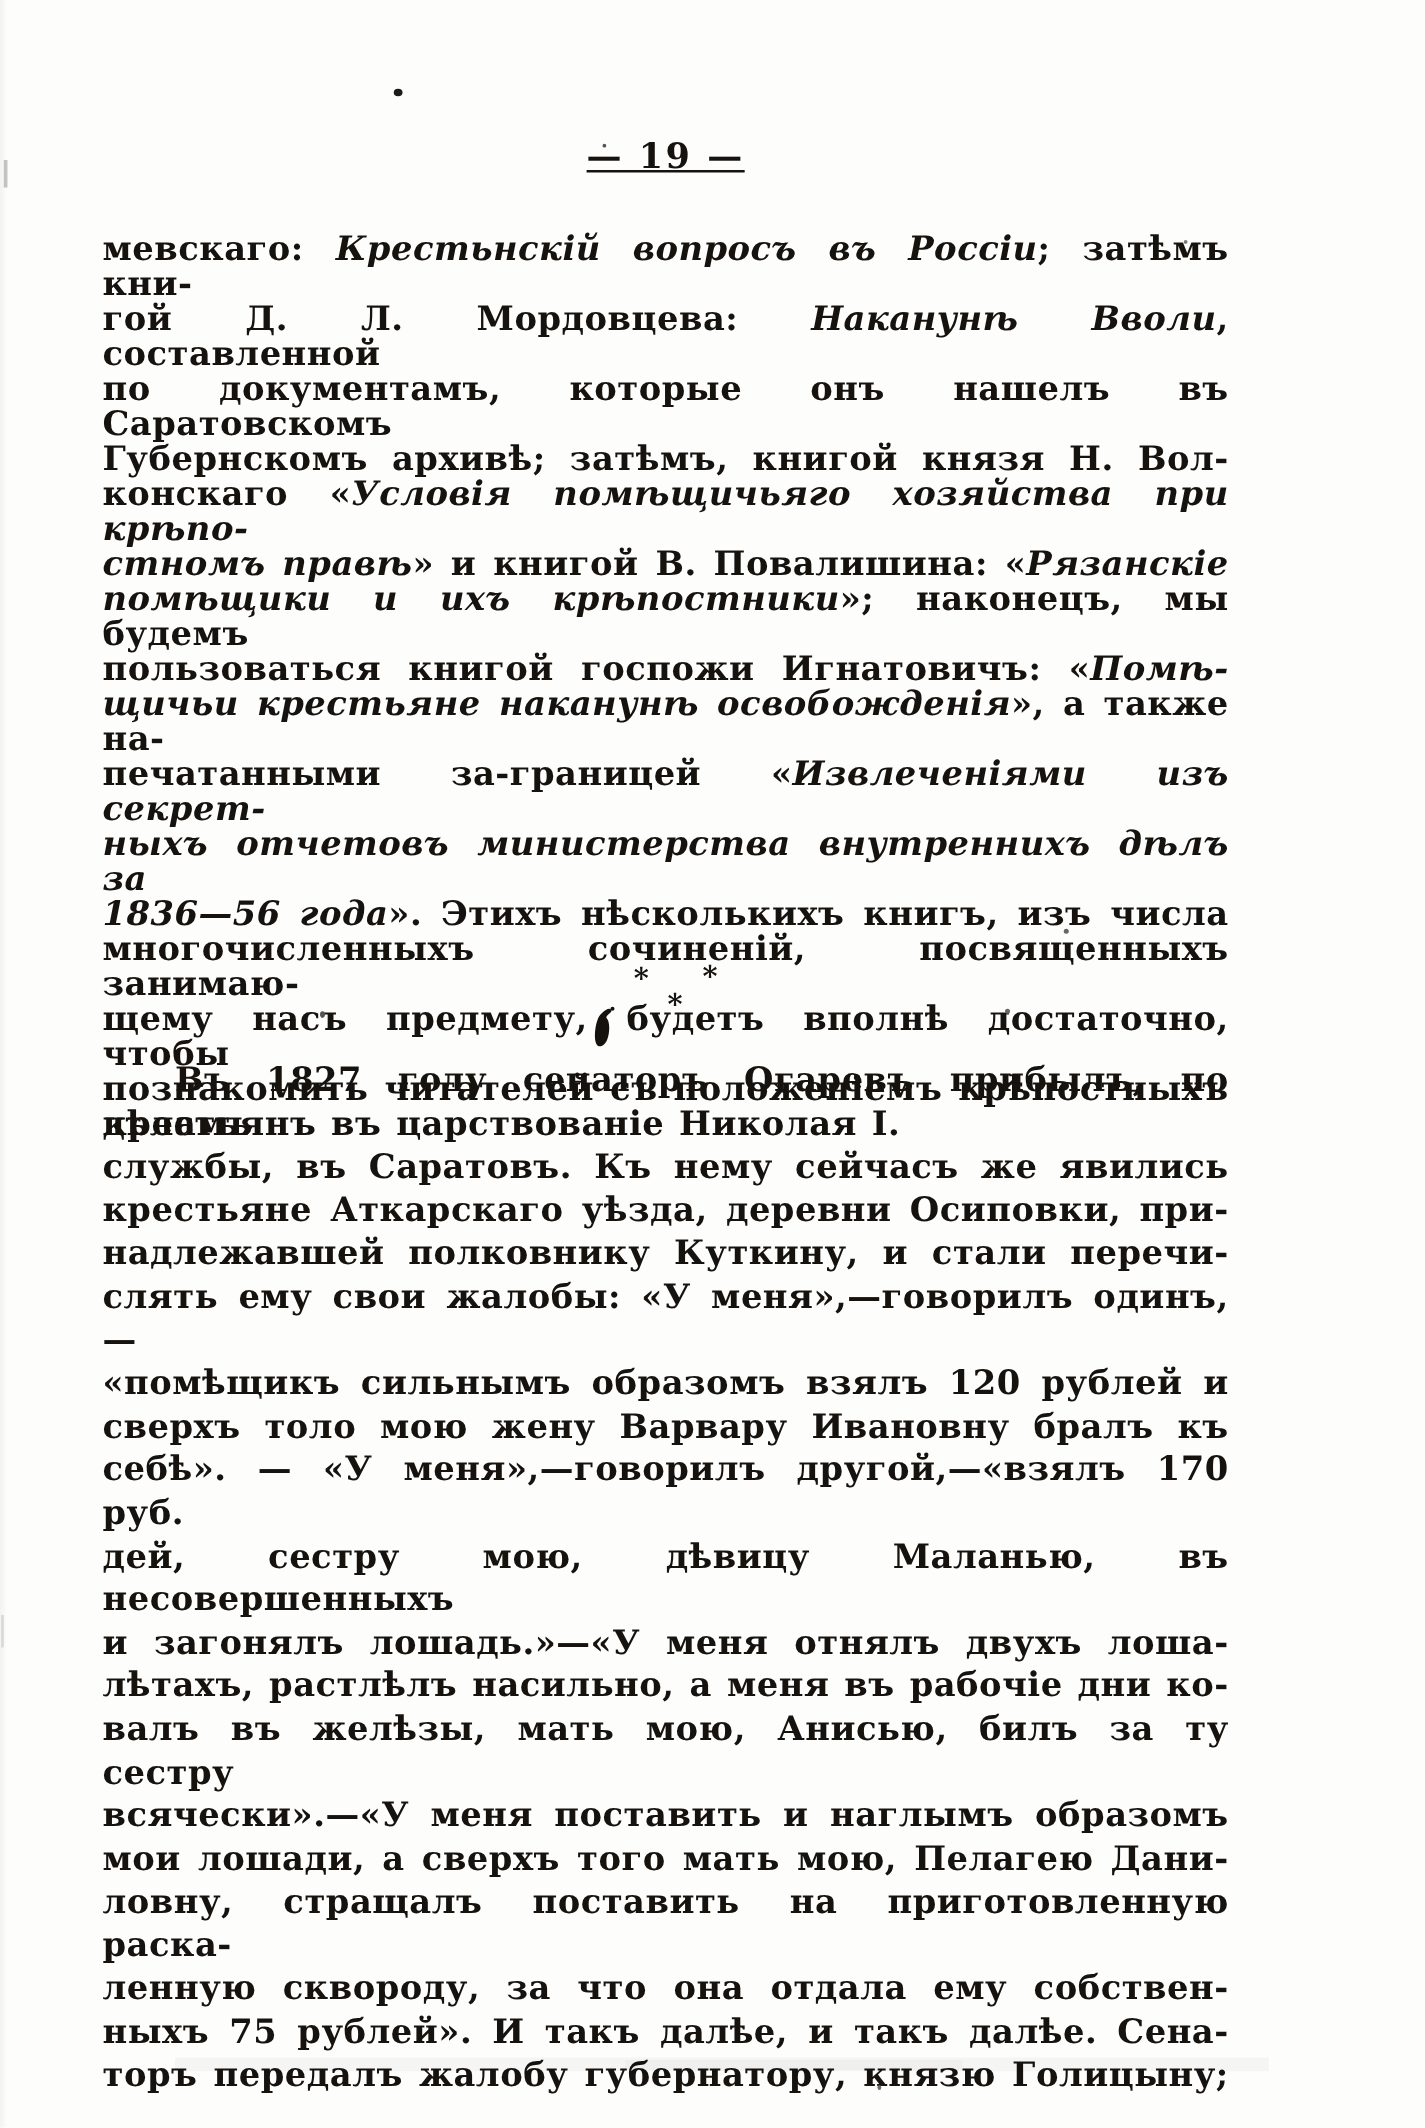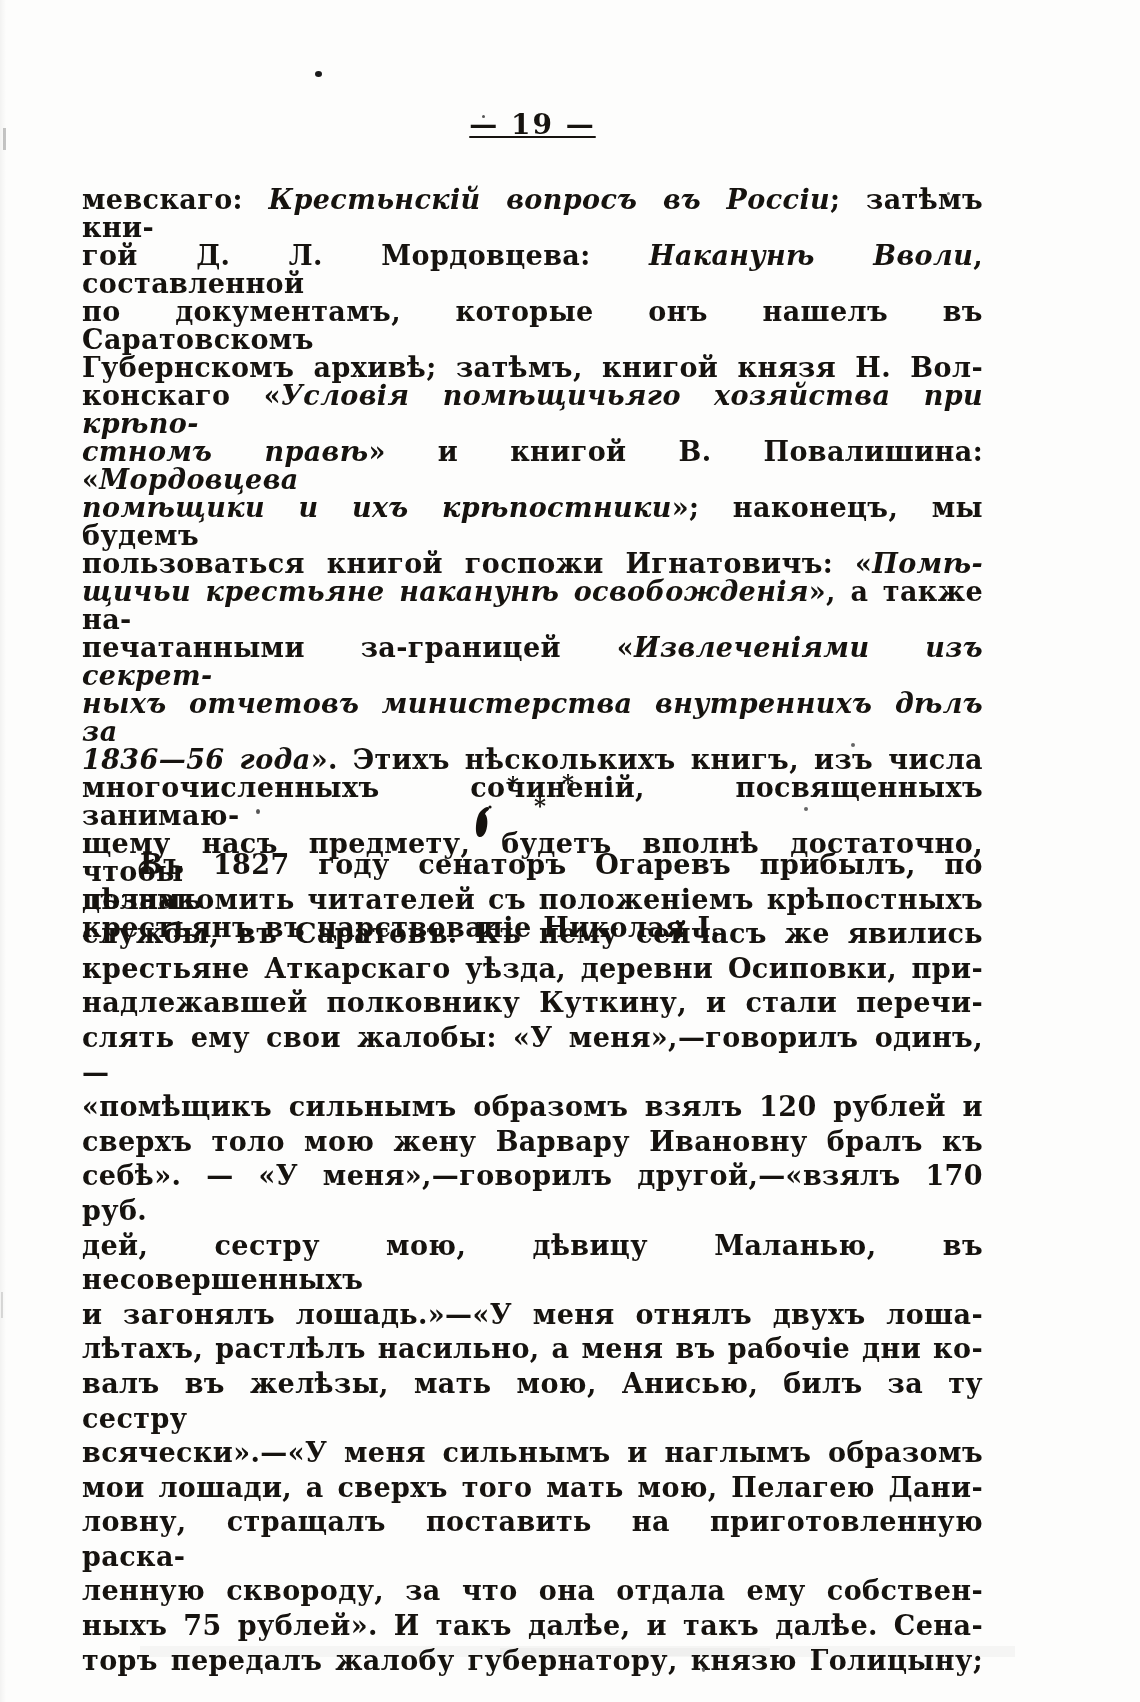--- a/index.html
+++ b/index.html
@@ -57,21 +57,21 @@
 <div class="edge-left"></div>
 
 <div class="page-number">— 19 —</div>
 
 <div id="paragraph-1" class="para">
     <div class="line"><span>мевскаго: </span><span class="it">Крестьнскій вопросъ въ Россіи</span><span>; затѣмъ кни-</span></div>
     <div class="line"><span>гой Д. Л. Мордовцева: </span><span class="it">Наканунѣ Вволи</span><span>, составленной</span></div>
     <div class="line"><span>по документамъ, которые онъ нашелъ въ Саратовскомъ</span></div>
     <div class="line"><span>Губернскомъ архивѣ; затѣмъ, книгой князя Н. Вол-</span></div>
     <div class="line"><span>конскаго «</span><span class="it">Условія помѣщичьяго хозяйства при крѣпо-</span></div>
-    <div class="line"><span class="it">стномъ правѣ</span><span>» и книгой В. Повалишина: «</span><span class="it">Мордовцева</span></div>
+    <div class="line"><span class="it">стномъ правѣ</span><span>» и книгой В. Повалишина: «</span><span class="it">Рязанскіе</span></div>
     <div class="line"><span class="it">помѣщики и ихъ крѣпостники</span><span>»; наконецъ, мы будемъ</span></div>
     <div class="line"><span>пользоваться книгой госпожи Игнатовичъ: «</span><span class="it">Помѣ-</span></div>
     <div class="line"><span class="it">щичьи крестьяне наканунѣ освобожденія</span><span>», а также на-</span></div>
     <div class="line"><span>печатанными за-границей «</span><span class="it">Извлеченіями изъ секрет-</span></div>
     <div class="line"><span class="it">ныхъ отчетовъ министерства внутреннихъ дѣлъ за</span></div>
     <div class="line"><span class="it">1836—56 года</span><span>». Этихъ нѣсколькихъ книгъ, изъ числа</span></div>
     <div class="line"><span>многочисленныхъ сочиненій, посвященныхъ занимаю-</span></div>
     <div class="line"><span>щему насъ предмету, будетъ вполнѣ достаточно, чтобы</span></div>
     <div class="line"><span>познакомить читателей съ положеніемъ крѣпостныхъ</span></div>
     <div class="line no-just"><span>крестьянъ въ царствованіе Николая I.</span></div>
@@ -92,21 +92,21 @@
     <div class="line"><span>крестьяне Аткарскаго уѣзда, деревни Осиповки, при-</span></div>
     <div class="line"><span>надлежавшей полковнику Куткину, и стали перечи-</span></div>
     <div class="line"><span>слять ему свои жалобы: «У меня»,—говорилъ одинъ,—</span></div>
     <div class="line"><span>«помѣщикъ сильнымъ образомъ взялъ 120 рублей и</span></div>
     <div class="line"><span>сверхъ толо мою жену Варвару Ивановну бралъ къ</span></div>
     <div class="line"><span>себѣ». — «У меня»,—говорилъ другой,—«взялъ 170 руб.</span></div>
     <div class="line"><span>дей, сестру мою, дѣвицу Маланью, въ несовершенныхъ</span></div>
     <div class="line"><span>и загонялъ лошадь.»—«У меня отнялъ двухъ лоша-</span></div>
     <div class="line"><span>лѣтахъ, растлѣлъ насильно, а меня въ рабочіе дни ко-</span></div>
     <div class="line"><span>валъ въ желѣзы, мать мою, Анисью, билъ за ту сестру</span></div>
-    <div class="line"><span>всячески».—«У меня сильнымъ и наглымъ образомъ</span></div>
+    <div class="line"><span>всячески».—«У меня поставить и наглымъ образомъ</span></div>
     <div class="line"><span>мои лошади, а сверхъ того мать мою, Пелагею Дани-</span></div>
     <div class="line"><span>ловну, стращалъ поставить на приготовленную раска-</span></div>
     <div class="line"><span>ленную сквороду, за что она отдала ему собствен-</span></div>
     <div class="line"><span>ныхъ 75 рублей». И такъ далѣе, и такъ далѣе. Сена-</span></div>
     <div class="line"><span>торъ передалъ жалобу губернатору, князю Голицыну;</span></div>
   </div>
 
 <span class="speck sp-a"></span>
 <span class="speck sp-b"></span>
 <span class="speck sp-c"></span>

